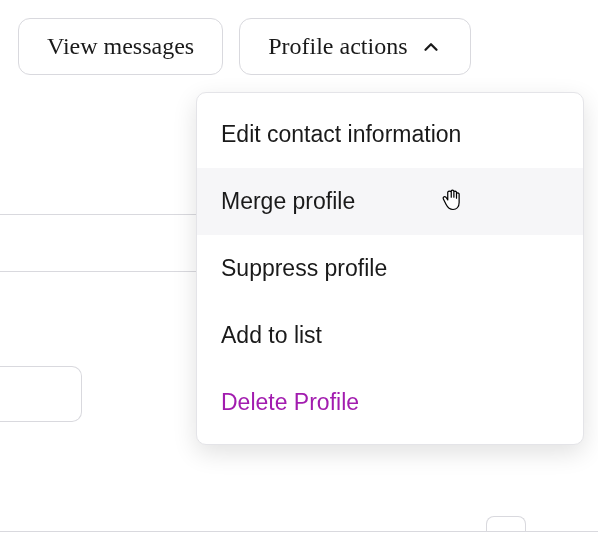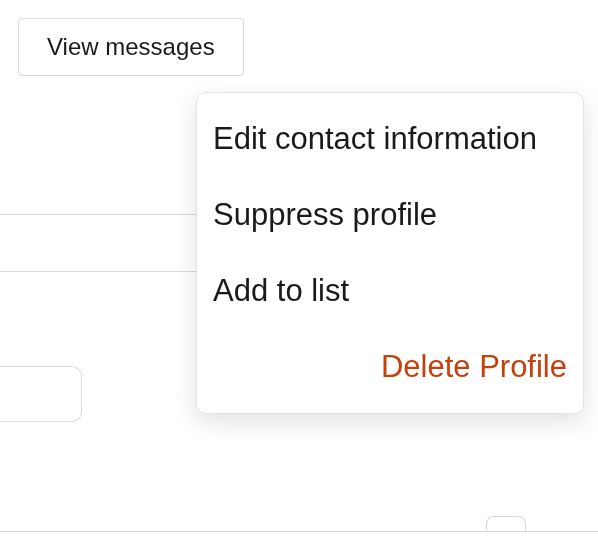--- a/index.html
+++ b/index.html
@@ -19,59 +19,59 @@
       display: flex;
       gap: 16px;
       padding: 18px 18px 0 18px;
     }
     .btn {
       display: inline-flex;
       align-items: center;
       gap: 12px;
       padding: 14px 28px;
       border: 1px solid #d9d9de;
-      border-radius: 4px;
+      border-radius: 12px;
       background: #fff;
       font-size: 24px;
       font-weight: 500;
       color: #1a1a1a;
       cursor: pointer;
       white-space: nowrap;
+      font-family: Liberation Serif, serif;
     }
     .btn .chev {
       display: inline-flex;
       align-items: center;
     }
     .dropdown {
       position: absolute;
       top: 92px;
       left: 196px;
       width: 388px;
       background: #fff;
       border: 1px solid #e4e4e8;
       border-radius: 10px;
       box-shadow: 0 8px 24px rgba(0,0,0,0.12);
       padding: 8px 0;
       z-index: 10;
     }
     .dropdown-item {
-      padding: 20px 16px;
-      font-size: 31px;
+      padding: 20px 24px;
+      font-size: 23px;
       color: #1a1a1a;
       cursor: pointer;
       display: flex;
       align-items: center;
       position: relative;
     }
     .dropdown-item.hovered {
       background: #f6f6f8;
     }
     .dropdown-item.danger {
-      color: #c2410c;
-      justify-content: flex-end;
+      color: #a21caf;
     }
     .cursor {
       position: absolute;
       right: 116px;
       top: 50%;
       transform: translateY(-50%);
       pointer-events: none;
     }
     .bg-lines {
       position: absolute;
@@ -124,28 +124,46 @@
   <div class="bg-line" style="margin-top:56px"></div>
 </div>
 <div class="bg-box"></div>
 <div class="bg-footer"></div>
 <div class="tiny-box"></div>
 
 <div class="toolbar">
   <button class="btn">
     <span>View messages</span>
   </button>
+  <button class="btn">
+    <span>Profile actions</span>
+    <span class="chev">
+      <svg width="22" height="22" viewBox="0 0 24 24" fill="none" stroke="#1a1a1a" stroke-width="2.5" stroke-linecap="round" stroke-linejoin="round">
+        <polyline points="6 15 12 9 18 15"></polyline>
+      </svg>
+    </span>
+  </button>
 </div>
 
 <div class="dropdown">
 
   <div class="dropdown-item">
     <span>Edit contact information</span>
   </div>
 
+  <div class="dropdown-item hovered">
+    <span>Merge profile</span>
+    <span class="cursor">
+      <svg width="28" height="28" viewBox="0 0 32 32">
+        <g fill="#ffffff" stroke="#000000" stroke-width="1.4" stroke-linejoin="round">
+          <path d="M10 8 C11 6.5 13 6.5 14 8 L14 14 L14 7 C14 5.5 16 5.5 17 7 L17 14 L17 8 C17 6.5 19 6.5 20 8 L20 15 L20 10 C20 8.5 22 8.5 23 10 L23 20 C23 25 20 28 16 28 C12 28 10 26 8 22 L5 16 C4 14 6 12.5 8 14 L10 17 Z"></path>
+        </g>
+      </svg>
+    </span>
+  </div>
 
 
   <div class="dropdown-item">
     <span>Suppress profile</span>
   </div>
 
   <div class="dropdown-item">
     <span>Add to list</span>
   </div>
 

